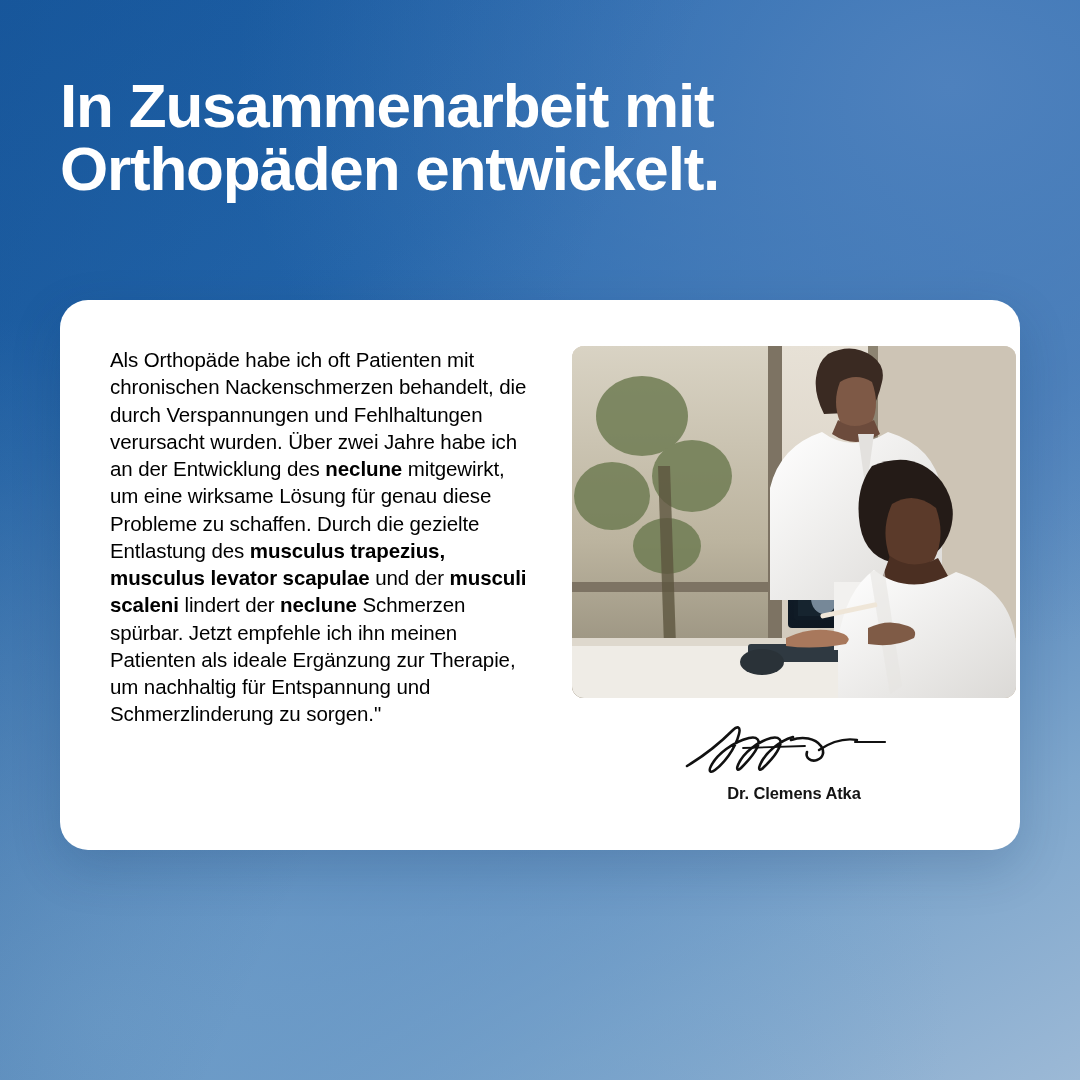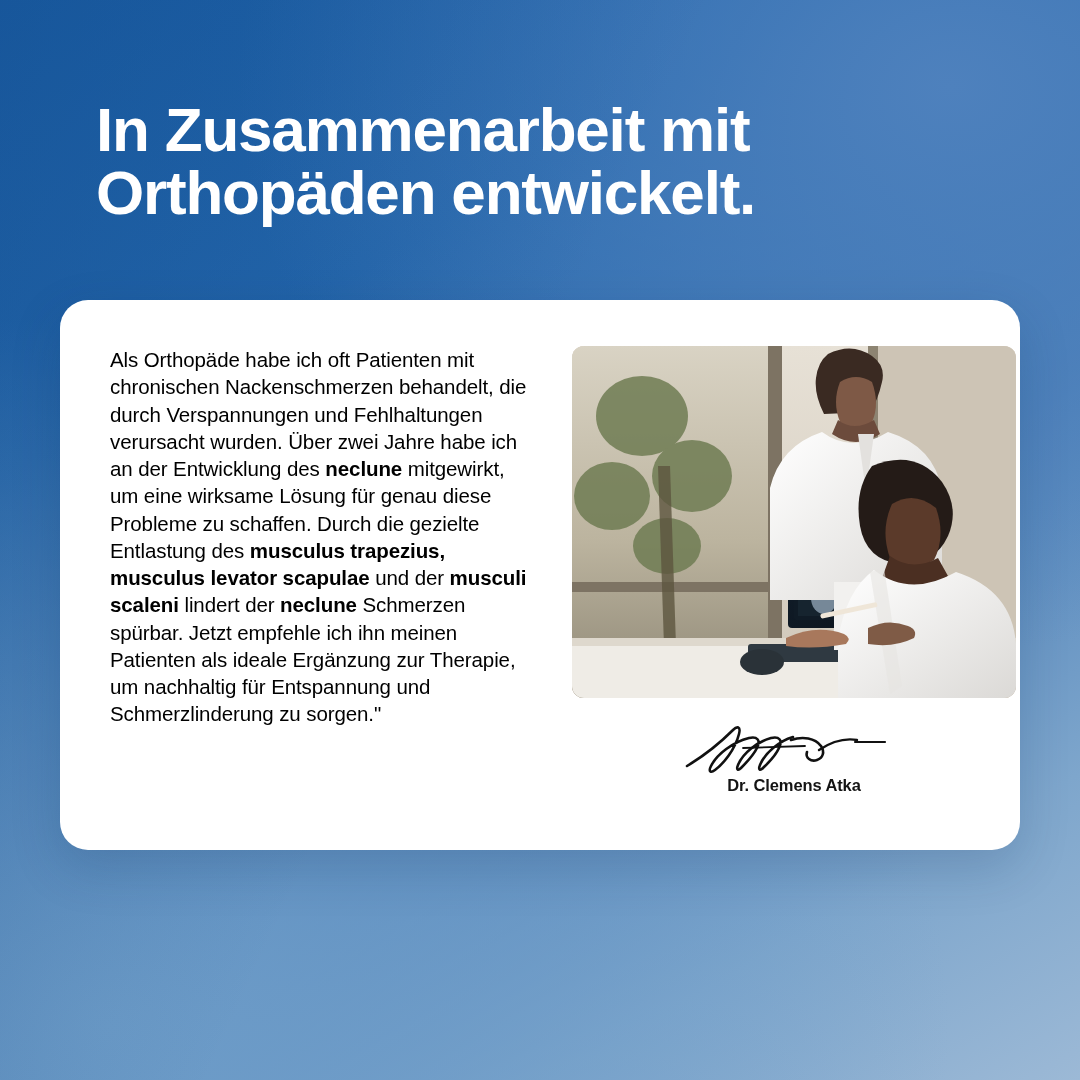--- a/index.html
+++ b/index.html
@@ -27,29 +27,28 @@
     content: "";
     position: absolute;
     inset: 0;
     background: linear-gradient(115deg, rgba(16,70,130,0.35) 0%, rgba(16,70,130,0) 45%);
     pointer-events: none;
   }
 
   .headline {
     position: absolute;
     left: 60px;
-    top: 98px;
+    top: 74px;
     width: 900px;
     color: #ffffff;
     font-size: 62px;
     line-height: 1.02;
     font-weight: 700;
     letter-spacing: -1.2px;
     z-index: 3;
-    margin-left: 36px;
   }
   .headline .line {
     display: block;
   }
 
   .card {
     position: absolute;
     left: 60px;
     top: 300px;
     width: 960px;
@@ -114,21 +113,21 @@
     flex-direction: column;
     align-items: center;
   }
   .signature {
     width: 230px;
     height: 56px;
   }
   .signature svg { display:block; width:100%; height:100%; }
 
   .sig-name {
-    margin-top: 0;
+    margin-top: 8px;
     font-size: 16.5px;
     font-weight: 700;
     color: #141414;
     letter-spacing: -0.1px;
     text-align: center;
   }
 </style>
 </head>
 <body>
 

